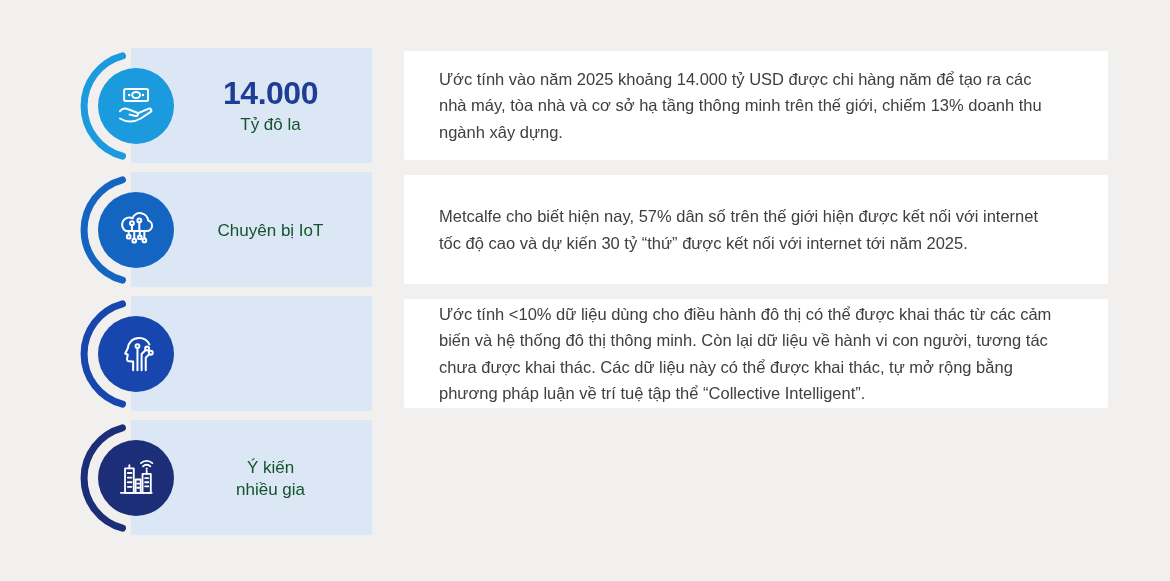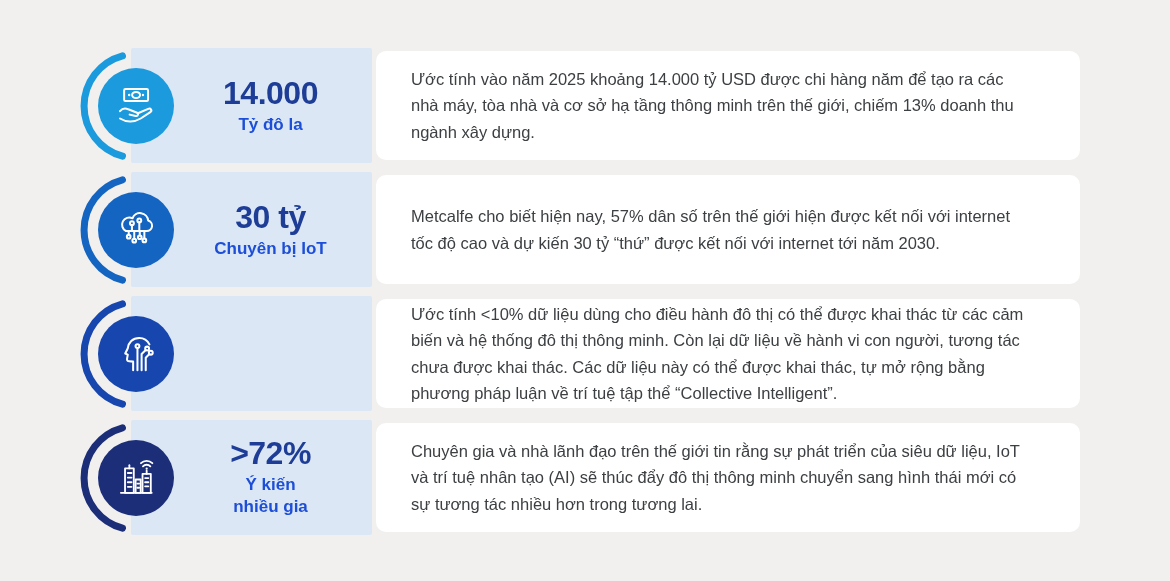--- a/index.html
+++ b/index.html
@@ -5,43 +5,43 @@
   html,body{margin:0;padding:0;}
   body{
     width:1170px;height:581px;position:relative;overflow:hidden;
     background:#f1f0ee;
     font-family:"Liberation Sans","DejaVu Sans",sans-serif;
   }
   .rows{
     position:absolute;top:48px;left:131px;
     display:flex;flex-direction:column;gap:9px;
   }
-  .row{display:flex;gap:4px;height:115px;align-items:center;}
+  .row{display:flex;gap:32px;height:115px;align-items:center;}
   .stat-box{
     width:241px;height:115px;background:#dbe7f4;border-radius:2px;
     position:relative;flex:0 0 auto;
   }
   .icon-module{
     position:absolute;left:-55px;top:50%;transform:translateY(-50%);
     width:120px;height:120px;
   }
   .stat-text{
     position:absolute;left:46px;right:8px;top:50%;transform:translateY(-50%);
     text-align:center;
   }
   .stat-value{
     font-size:32px;font-weight:bold;color:#1e3d96;line-height:1.12;
     letter-spacing:-0.5px;
   }
   .stat-label{
-    font-size:17px;font-weight:bold;color:#1d4ed8;line-height:1.3;
+    font-size:17px;font-weight:normal;color:#14532d;line-height:1.3;
     white-space:pre-line;margin-top:3px;
   }
   .desc-box{
-    width:704px;height:109px;background:#ffffff;border-radius:10px;
+    width:704px;height:109px;background:#ffffff;border-radius:2px;
     display:flex;align-items:center;box-sizing:border-box;
     padding:0 50px 0 35px;flex:0 0 auto;
   }
   .desc-box p{margin:0;font-size:16.5px;line-height:1.6;color:#3d4043;}
   svg .arc{stroke-linecap:round;}
 </style>
 </head>
 <body>
 
 <div class="rows">
@@ -84,26 +84,25 @@
             <path d="M19.5 18.6 V24.5 M27.5 15.6 V24.5"></path>
             <path d="M16 25 v4.2 M22 25 v8.5 M28 25 v4.8 M33 25 v8.2"></path>
             <circle cx="16" cy="31.2" r="2"></circle>
             <circle cx="22" cy="35.5" r="2"></circle>
             <circle cx="28" cy="31.8" r="2"></circle>
             <circle cx="33" cy="35.2" r="2"></circle>
           </g>
         </svg>
       </div>
       <div class="stat-text">
-        <div class="stat-value">30 tỷ</div>
         <div class="stat-label">Chuyên bị IoT</div>
       </div>
     </div>
     <div class="desc-box">
-      <p>Metcalfe cho biết hiện nay, 57% dân số trên thế giới hiện được kết nối với internet tốc độ cao và dự kiến 30 tỷ “thứ” được kết nối với internet tới năm 2030.</p>
+      <p>Metcalfe cho biết hiện nay, 57% dân số trên thế giới hiện được kết nối với internet tốc độ cao và dự kiến 30 tỷ “thứ” được kết nối với internet tới năm 2025.</p>
     </div>
   </div>
 
   <div class="row">
     <div class="stat-box">
       <div class="icon-module">
         <svg width="120" height="120" viewBox="0 0 120 120">
           <path class="arc" d="M46.5 9.8 A52 52 0 0 0 46.5 110.2" fill="none" stroke-width="7" stroke="#1746ae"></path>
           <circle cx="60" cy="60" r="38" fill="#1746ae"></circle>
           <g transform="translate(38,38) scale(0.92)" stroke="#ffffff" stroke-width="2.2" fill="none" stroke-linecap="round" stroke-linejoin="round">
@@ -142,23 +141,19 @@
             <rect x="31" y="19.5" width="9" height="20.5"></rect>
             <path d="M33.8 24 h3.5 M33.8 28.5 h3.5 M33.8 33 h3.5"></path>
             <path d="M35.5 19.5 V16"></path>
             <path d="M35.5 13.8 h0.01" stroke-width="2.4"></path>
             <path d="M31.5 11.2 a5.5 5.5 0 0 1 8 0"></path>
             <path d="M29.3 7.8 a8.8 8.8 0 0 1 12.4 0"></path>
           </g>
         </svg>
       </div>
       <div class="stat-text">
-        <div class="stat-value">&gt;72%</div>
         <div class="stat-label">Ý kiến
 nhiều gia</div>
       </div>
-    </div>
-    <div class="desc-box">
-      <p>Chuyên gia và nhà lãnh đạo trên thế giới tin rằng sự phát triển của siêu dữ liệu, IoT và trí tuệ nhân tạo (AI) sẽ thúc đẩy đô thị thông minh chuyển sang hình thái mới có sự tương tác nhiều hơn trong tương lai.</p>
     </div>
   </div>
 
 </div>
 
 </body></html>

